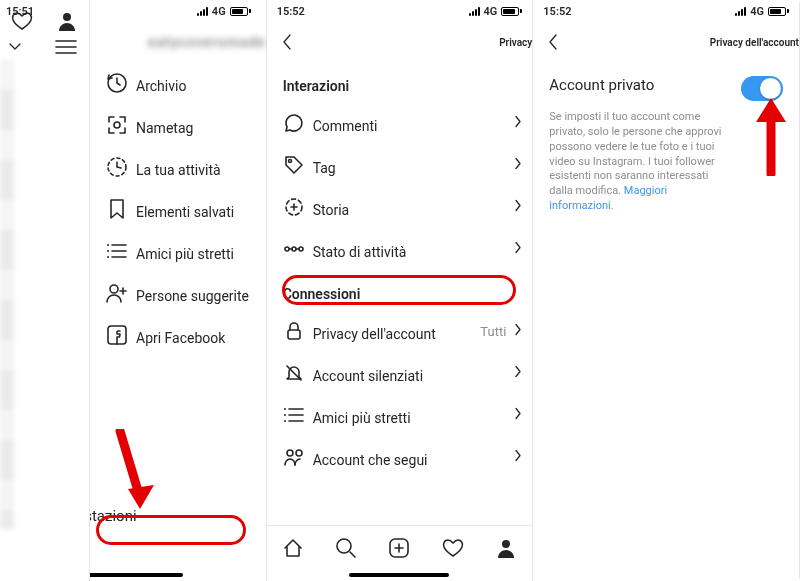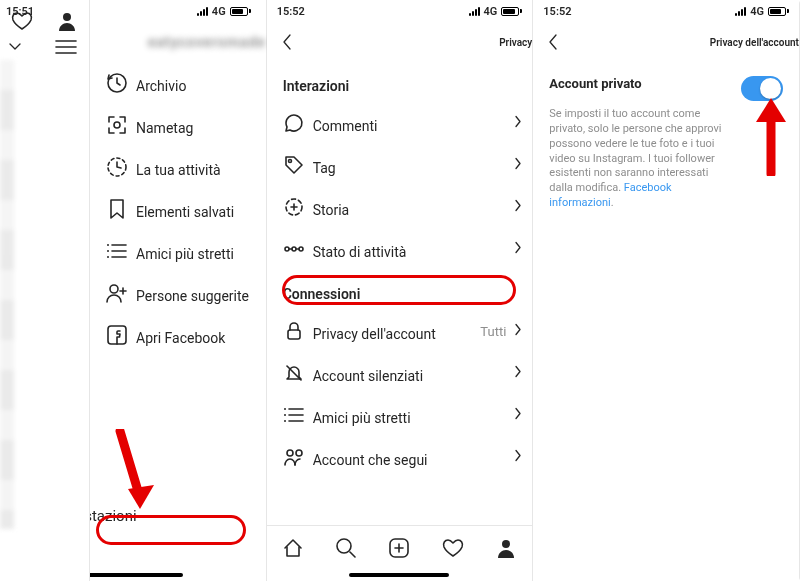--- a/index.html
+++ b/index.html
@@ -101,21 +101,21 @@
   .tabbar{
     position:absolute;left:0;right:0;bottom:12px;
     height:44px;
     display:flex;align-items:center;justify-content:space-around;
     border-top:1px solid var(--border);
     background:#fff;
   }
   
   .priv-body{padding:14px 16px 0 16px;}
   .priv-row{display:flex;align-items:flex-start;justify-content:space-between;}
-  .priv-row h2{font-size:13px;font-weight:700;margin:0 0 16px 0;}
+  .priv-row h2{font-size:15px;font-weight:400;margin:0 0 16px 0;}
   .priv-desc{font-size:11px;color:var(--muted);line-height:1.35;padding-right:60px;}
   .priv-desc a{color:var(--link);text-decoration:none;}
   .toggle{
     width:42px;height:25px;border-radius:20px;background:var(--toggle-on);
     position:relative;flex:0 0 42px;
   }
   .toggle .knob{
     position:absolute;right:2px;top:2px;width:21px;height:21px;border-radius:50%;
     background:#fff;box-shadow:0 1px 2px rgba(0,0,0,.25);
   }
@@ -496,21 +496,21 @@
     <div class="priv-body">
       <div class="priv-row">
         <div style="flex:1;">
           <h2>Account privato</h2>
         </div>
         <div class="toggle">
             <div class="knob"></div>
           </div>
       </div>
       <div class="priv-desc">
-        <span>Se imposti il tuo account come privato, solo le persone che approvi possono vedere le tue foto e i tuoi video su Instagram. I tuoi follower esistenti non saranno interessati dalla modifica. </span><a href="#">Facebook informazioni</a>.
+        <span>Se imposti il tuo account come privato, solo le persone che approvi possono vedere le tue foto e i tuoi video su Instagram. I tuoi follower esistenti non saranno interessati dalla modifica. </span><a href="#">Maggiori informazioni</a>.
       </div>
     </div>
   </div>
 
   <div style="position:absolute;left:0;top:0;width:266.66px;">
     <div class="status" style="position:absolute;right:6px;top:0;left:auto;justify-content:flex-end;width:auto;">
       <span class="right">
         <span class="signal">
             <span></span>
             <span></span>

